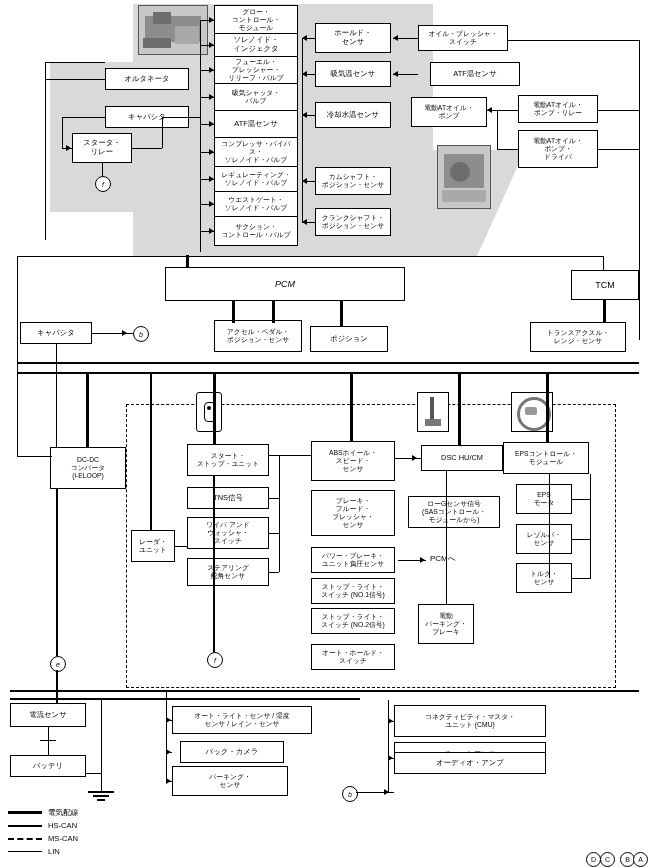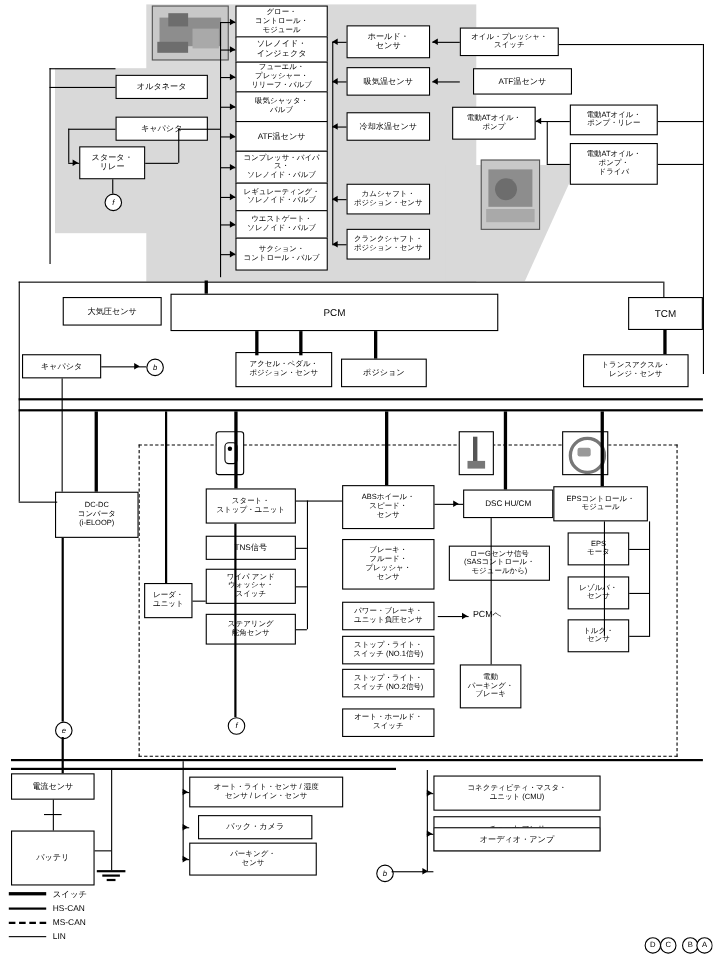--- a/index.html
+++ b/index.html
@@ -95,22 +95,21 @@
   <div class="box sm" style="left:518px;top:130px;width:80px;height:38px;white-space:pre-line;">電動ATオイル・
 ポンプ・
 ドライバ</div>
 
   <div class="box" style="left:105px;top:68px;width:84px;height:22px;">オルタネータ</div>
   <div class="box" style="left:105px;top:106px;width:84px;height:22px;">キャパシタ</div>
   <div class="box" style="left:72px;top:133px;width:60px;height:30px;white-space:pre-line;">スタータ・
 リレー</div>
   <div class="circ" style="left:95px;top:176px;width:14px;height:14px;">f</div>
 
-  <div class="box" style="left:57px;top:270px;width:90px;height:26px;">大気圧センサ</div>
-  <div class="box lg" style="left:155px;top:267px;width:298px;height:34px;">PCM</div>
+  <div class="box lg" style="left:165px;top:267px;width:240px;height:34px;font-style:italic;">PCM</div>
   <div class="box lg" style="left:571px;top:270px;width:68px;height:30px;">TCM</div>
 
   <div class="box" style="left:20px;top:322px;width:72px;height:22px;">キャパシタ</div>
   <div class="circ" style="left:133px;top:326px;width:14px;height:14px;">b</div>
   <div class="box sm" style="left:214px;top:320px;width:88px;height:32px;white-space:pre-line;">アクセル・ペダル・
 ポジション・センサ</div>
   <div class="box" style="left:310px;top:326px;width:78px;height:26px;">ポジション</div>
   <div class="box sm" style="left:530px;top:322px;width:96px;height:30px;white-space:pre-line;">トランスアクスル・
 レンジ・センサ</div>
 
@@ -175,21 +174,21 @@
 モジュール</div>
   <div class="box sm" style="left:516px;top:484px;width:56px;height:30px;white-space:pre-line;">EPS
 モータ</div>
   <div class="box sm" style="left:516px;top:524px;width:56px;height:30px;white-space:pre-line;">レゾルバ・
 センサ</div>
   <div class="box sm" style="left:516px;top:563px;width:56px;height:30px;white-space:pre-line;">トルク・
 センサ</div>
 
   <div class="circ" style="left:50px;top:656px;width:14px;height:14px;">e</div>
   <div class="box" style="left:10px;top:703px;width:76px;height:24px;">電流センサ</div>
-  <div class="box" style="left:10px;top:755px;width:76px;height:50px;">バッテリ</div>
+  <div class="box" style="left:10px;top:755px;width:76px;height:22px;">バッテリ</div>
   <div class="ground" style="left:84px;top:780px;width:34px;height:22px;">
     <div class="ln" style="left:17px;top:0;width:1px;height:11px;"></div>
     <div class="ln" style="left:4px;top:11px;width:26px;height:2px;"></div>
     <div class="ln" style="left:9px;top:15px;width:16px;height:2px;"></div>
     <div class="ln" style="left:13px;top:19px;width:8px;height:2px;"></div>
   </div>
 
   <div class="box sm" style="left:172px;top:706px;width:140px;height:28px;white-space:pre-line;">オート・ライト・センサ / 湿度
 センサ / レイン・センサ</div>
   <div class="box" style="left:180px;top:741px;width:104px;height:22px;">バック・カメラ</div>
@@ -333,21 +332,21 @@
   <div class="ln" style="left:388px;top:721px;width:6px;height:1px;"></div>
   <div class="arw r" style="left:388px;top:718px;"></div>
   <div class="ln" style="left:388px;top:758px;width:6px;height:1px;"></div>
   <div class="arw r" style="left:388px;top:755px;"></div>
   <div class="ln" style="left:356px;top:792px;width:38px;height:1px;"></div>
   <div class="arw r" style="left:384px;top:789px;"></div>
 
   <div class="legend">
     <div class="row">
       <span class="samp s-solid"></span>
-      <span>スイッチ</span>
+      <span>電気配線</span>
     </div>
     <div class="row">
       <span class="samp s-hs"></span>
       <span>HS-CAN</span>
     </div>
     <div class="row">
       <span class="samp s-ms"></span>
       <span>MS-CAN</span>
     </div>
     <div class="row">

